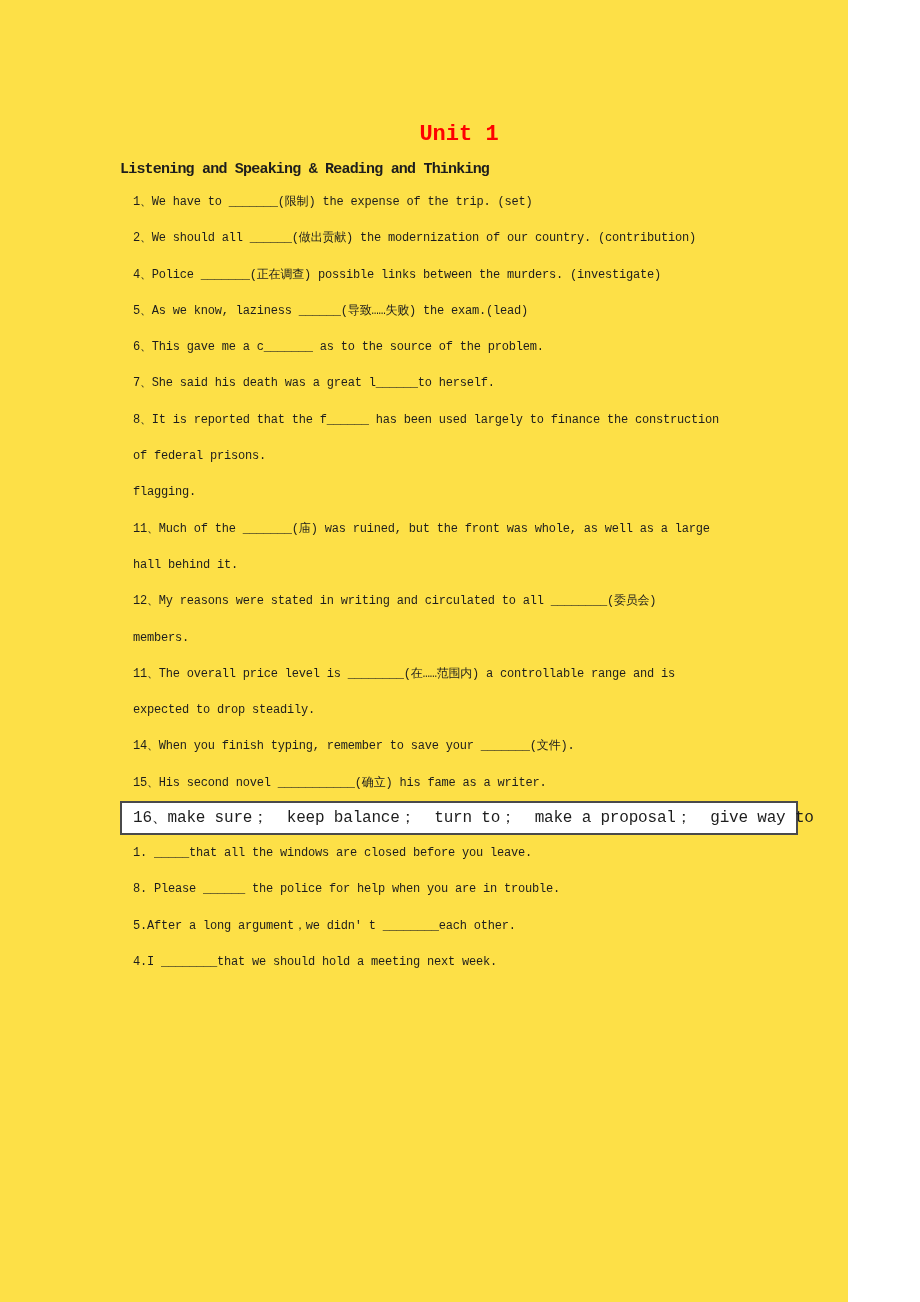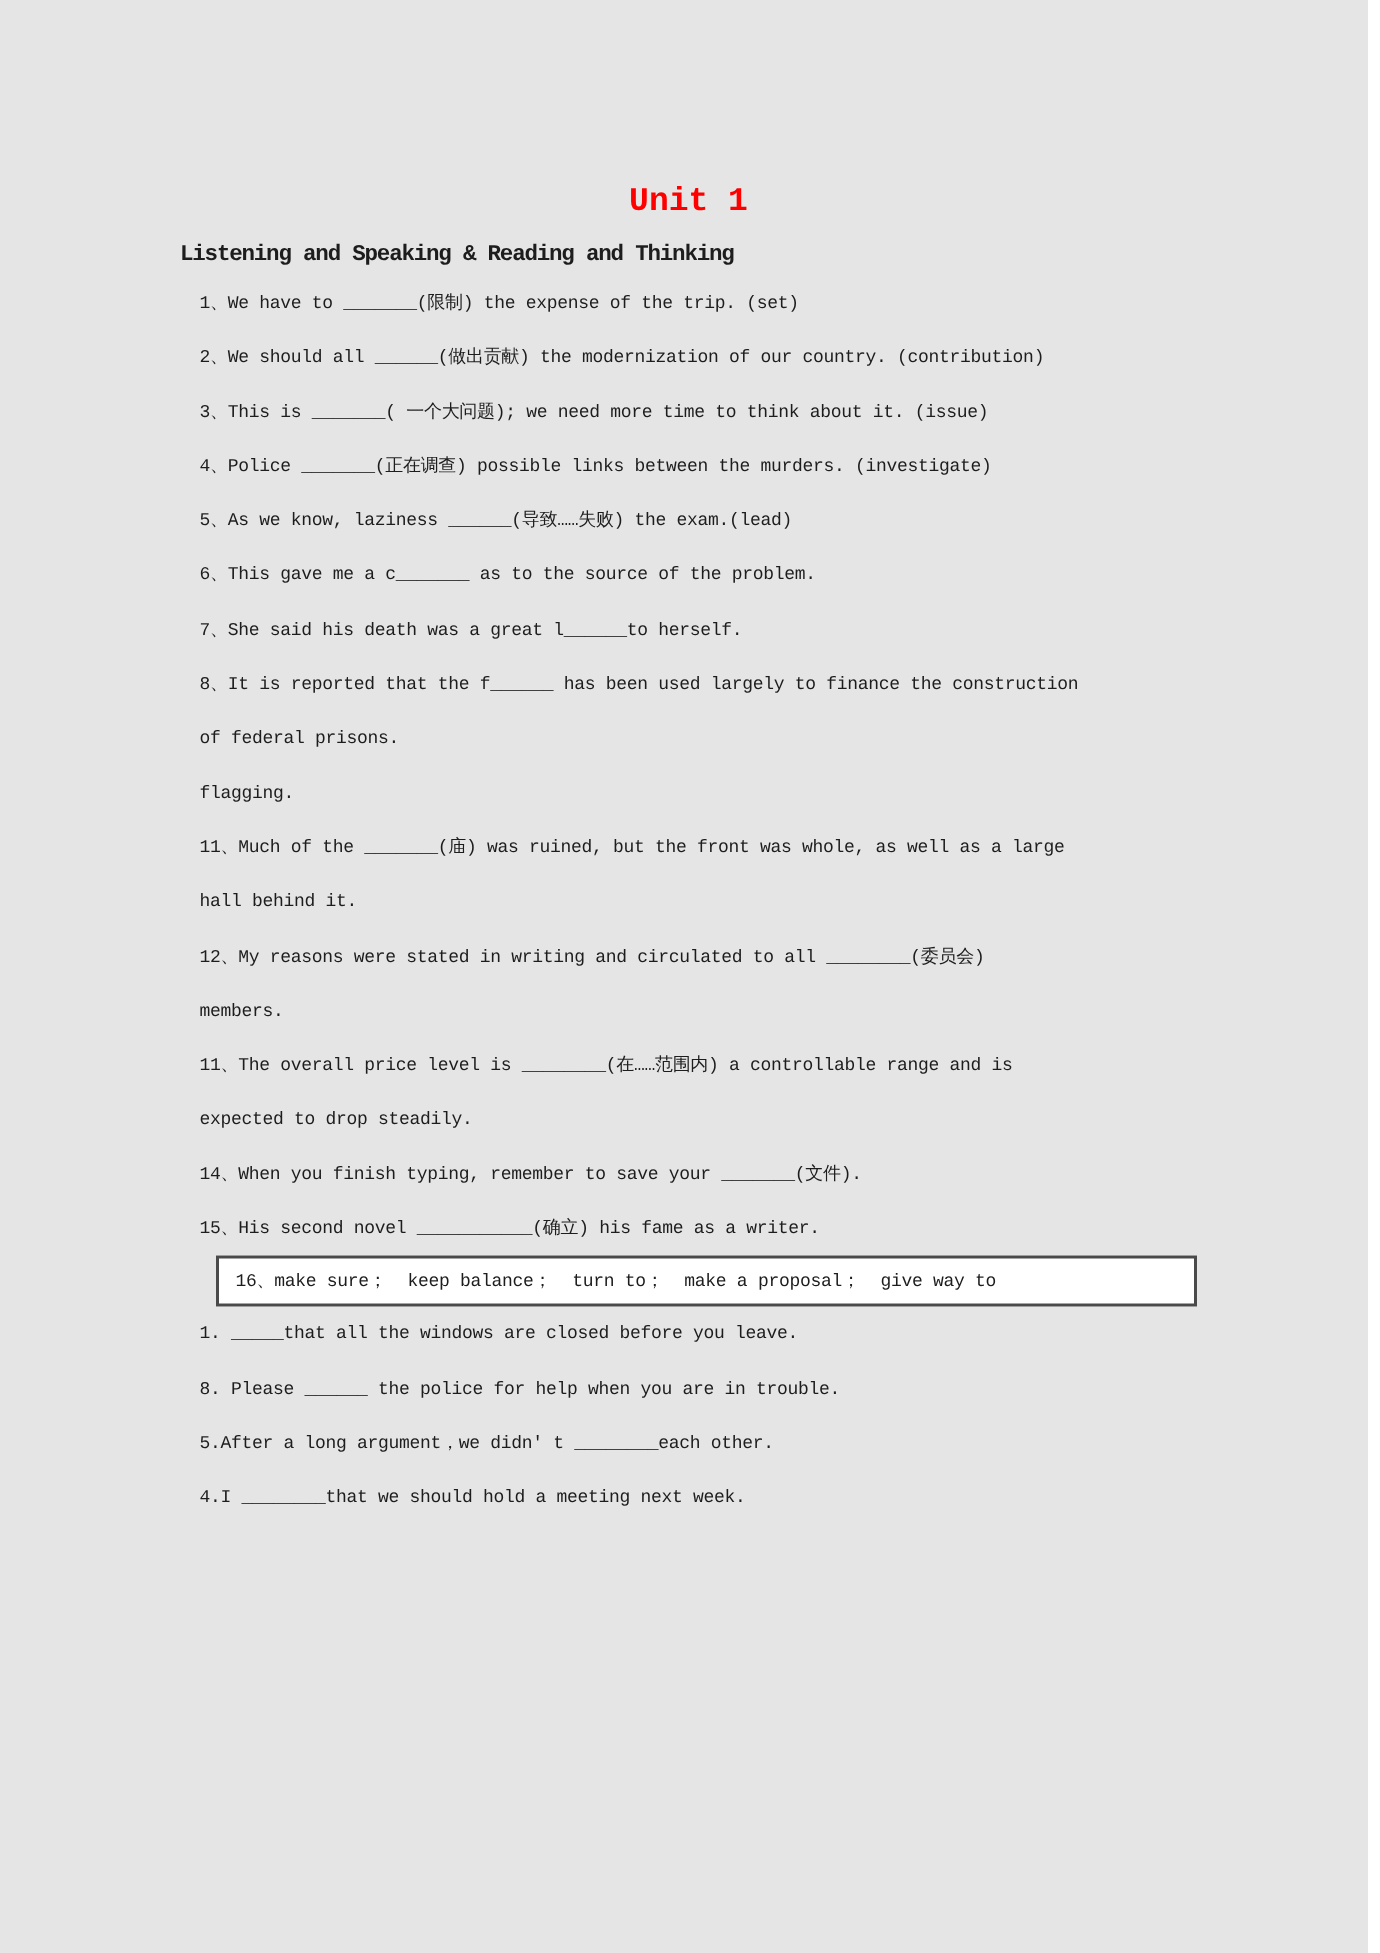--- a/index.html
+++ b/index.html
@@ -2,23 +2,23 @@
 <html><head>
 <meta charset="utf-8">
 <style>
   html, body {
     margin: 0;
     padding: 0;
     background: #ffffff;
   }
   .page {
     position: relative;
-    width: 912px;
+    width: 848px;
     height: 1302px;
-    background: #e5e5e5;
+    background: #fde047;
     font-family: "Liberation Mono", "DejaVu Sans Mono", monospace;
     color: #1d1d1d;
     overflow: hidden;
   }
   .content {
     position: absolute;
     left: 120px;
     top: 0;
     width: 678px;
   }
@@ -51,45 +51,43 @@
     font-size: 12px;
     letter-spacing: -0.2px;
     padding-left: 13px;
     white-space: pre;
   }
   .word-bank {
     box-sizing: border-box;
     border: 2px solid #4a4a4a;
     height: 34px;
     line-height: 30px;
-    font-size: 12px;
+    font-size: 16px;
     letter-spacing: -0.2px;
     padding-left: 11px;
     white-space: pre;
     background: #ffffff;
-    margin-left: 24px;
   }
   .line-group-2 {
     margin-top: 0;
   }
 </style>
 </head>
 <body>
 
 <div class="page">
   <div class="content">
 
     <div class="doc-title">Unit 1</div>
 
     <div class="doc-subtitle">Listening and Speaking &amp; Reading and Thinking</div>
 
     <div class="line-group">
         <div class="body-line">1、We have to _______(限制) the expense of the trip. (set)</div>
         <div class="body-line">2、We should all ______(做出贡献) the modernization of our country. (contribution)</div>
-        <div class="body-line">3、This is _______( 一个大问题); we need more time to think about it. (issue)</div>
         <div class="body-line">4、Police _______(正在调查) possible links between the murders. (investigate)</div>
         <div class="body-line">5、As we know, laziness ______(导致……失败) the exam.(lead)</div>
         <div class="body-line">6、This gave me a c_______ as to the source of the problem.</div>
         <div class="body-line">7、She said his death was a great l______to herself.</div>
         <div class="body-line">8、It is reported that the f______ has been used largely to finance the construction</div>
         <div class="body-line">of federal prisons.</div>
         <div class="body-line">flagging.</div>
         <div class="body-line">11、Much of the _______(庙) was ruined, but the front was whole, as well as a large</div>
         <div class="body-line">hall behind it.</div>
         <div class="body-line">12、My reasons were stated in writing and circulated to all ________(委员会)</div>

